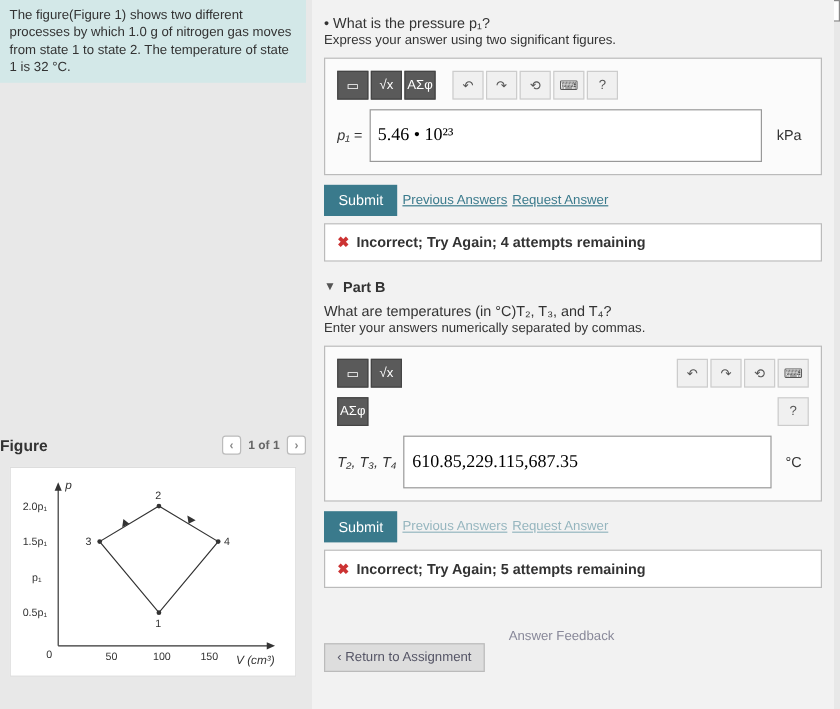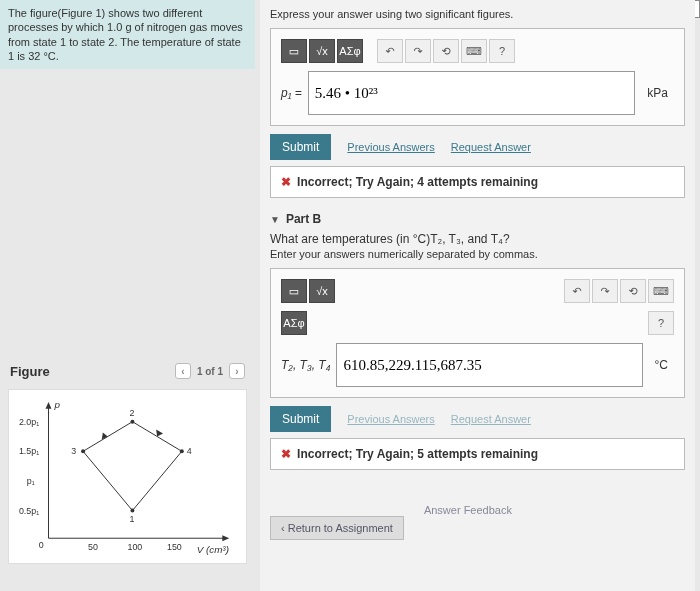--- a/index.html
+++ b/index.html
@@ -1,36 +1,36 @@
 <!DOCTYPE html>
 <html><head>
 <meta charset="utf-8">
 <style>
   * { box-sizing: border-box; margin: 0; padding: 0; }
   body { font-family: Arial, sans-serif; font-size: 12px; background: #e8e8e8; width: 700px; height: 591px; overflow: hidden; position: relative; }
   .topbar { position: absolute; top: 0; right: 0; width: 30px; height: 18px; background: #fff; border: 1px solid #888; text-align: center; font-size: 10px; color: #c33; }
   .left-col { position: absolute; left: 0; top: 0; width: 255px; height: 443px; }
   .prompt-box { background: #d3e8e8; padding: 6px 8px; font-size: 11px; color: #333; line-height: 1.3; }
   .figure-section { margin-top: 290px; }
-  .figure-header { display: flex; align-items: center; justify-content: space-between; padding: 4px 10px; font-size: 13px; font-weight: bold; color: #333; }
+  .figure-header { display: flex; align-items: center; justify-content: space-between; padding: 4px 0; font-size: 13px; font-weight: bold; color: #333; }
   .figure-nav { display: flex; align-items: center; gap: 6px; font-size: 10px; color: #666; }
   .nav-btn { width: 16px; height: 16px; border: 1px solid #bbb; background: #fff; border-radius: 3px; display: flex; align-items: center; justify-content: center; font-size: 10px; color: #888; cursor: pointer; }
   .figure-img { background: #fff; margin: 6px 8px; height: 175px; border: 1px solid #ddd; position: relative; }
   .right-col { position: absolute; left: 260px; top: 0; width: 435px; height: 591px; background: #f2f2f2; padding: 8px 10px; overflow: hidden; }
   .q-line { font-size: 12px; color: #333; margin: 4px 0 2px 0; }
   .q-sub { font-size: 11px; color: #333; margin-bottom: 8px; }
   .answer-box { border: 1px solid #bbb; background: #fbfbfb; padding: 10px; margin-bottom: 8px; }
   .toolbar { display: flex; align-items: center; gap: 2px; margin-bottom: 8px; }
   .tool-btn { height: 24px; min-width: 26px; background: #5a5a5a; color: #fff; display: flex; align-items: center; justify-content: center; font-size: 11px; border: 1px solid #444; cursor: pointer; }
   .tool-btn.light { background: #f0f0f0; color: #555; border: 1px solid #ccc; }
   .input-row { display: flex; align-items: center; gap: 6px; }
   .var-label { font-size: 12px; color: #333; font-style: italic; }
   .text-input { flex: 1; height: 44px; border: 1px solid #999; background: #fff; padding: 2px 6px; font-size: 15px; font-family: 'Times New Roman', serif; }
   .unit { font-size: 12px; color: #333; padding: 0 6px; }
-  .action-row { display: flex; align-items: center; gap: 16px; margin-bottom: 6px; }
+  .action-row { display: flex; align-items: center; gap: 4px; margin-bottom: 6px; }
   .submit-btn { background: #3a7a8c; color: #fff; border: none; padding: 6px 12px; font-size: 12px; cursor: pointer; }
   .link { color: #3a7a8c; font-size: 11px; text-decoration: underline; cursor: pointer; }
   .feedback-box { border: 1px solid #bbb; background: #fff; padding: 8px 10px; font-size: 12px; color: #333; }
   .feedback-box .x { color: #c33; font-weight: bold; margin-right: 6px; }
   .part-header { font-size: 12px; font-weight: bold; color: #333; margin: 14px 0 6px 0; display: flex; align-items: center; gap: 6px; }
   .caret { font-size: 10px; color: #555; }
   .bottom-bar { display: flex; align-items: center; gap: 20px; margin-top: 10px; }
   .return-btn { background: #ddd; border: 1px solid #bbb; padding: 5px 10px; font-size: 11px; color: #556; cursor: pointer; margin-top: 36px; }
   .feedback-link { color: #889; font-size: 11px; cursor: pointer; }
   .toolbar-stack .row2 { display: flex; margin-top: 2px; }
@@ -82,20 +82,21 @@
         <circle cx="125" cy="122" r="2" fill="#333"></circle>
           <text class="tick-label" x="122" y="134">1</text>
         <polygon points="100,47 95,43 94,50" fill="#333"></polygon>
         <polygon points="150,47 149,40 156,44" fill="#333"></polygon>
       </svg>
     </div>
   </div>
 </div>
 
 <div class="right-col">
+  <div class="q-line">• <span>What is the pressure p₁?</span></div>
   <div class="q-sub">Express your answer using two significant figures.</div>
 
   <div class="answer-box">
     <div class="toolbar">
       <span class="tool-btn">▭</span>
       <span class="tool-btn">√x</span>
       <span class="tool-btn">ΑΣφ</span>
       <span style="flex:0 0 10px"></span>
       <span class="tool-btn light">↶</span>
       <span class="tool-btn light">↷</span>

